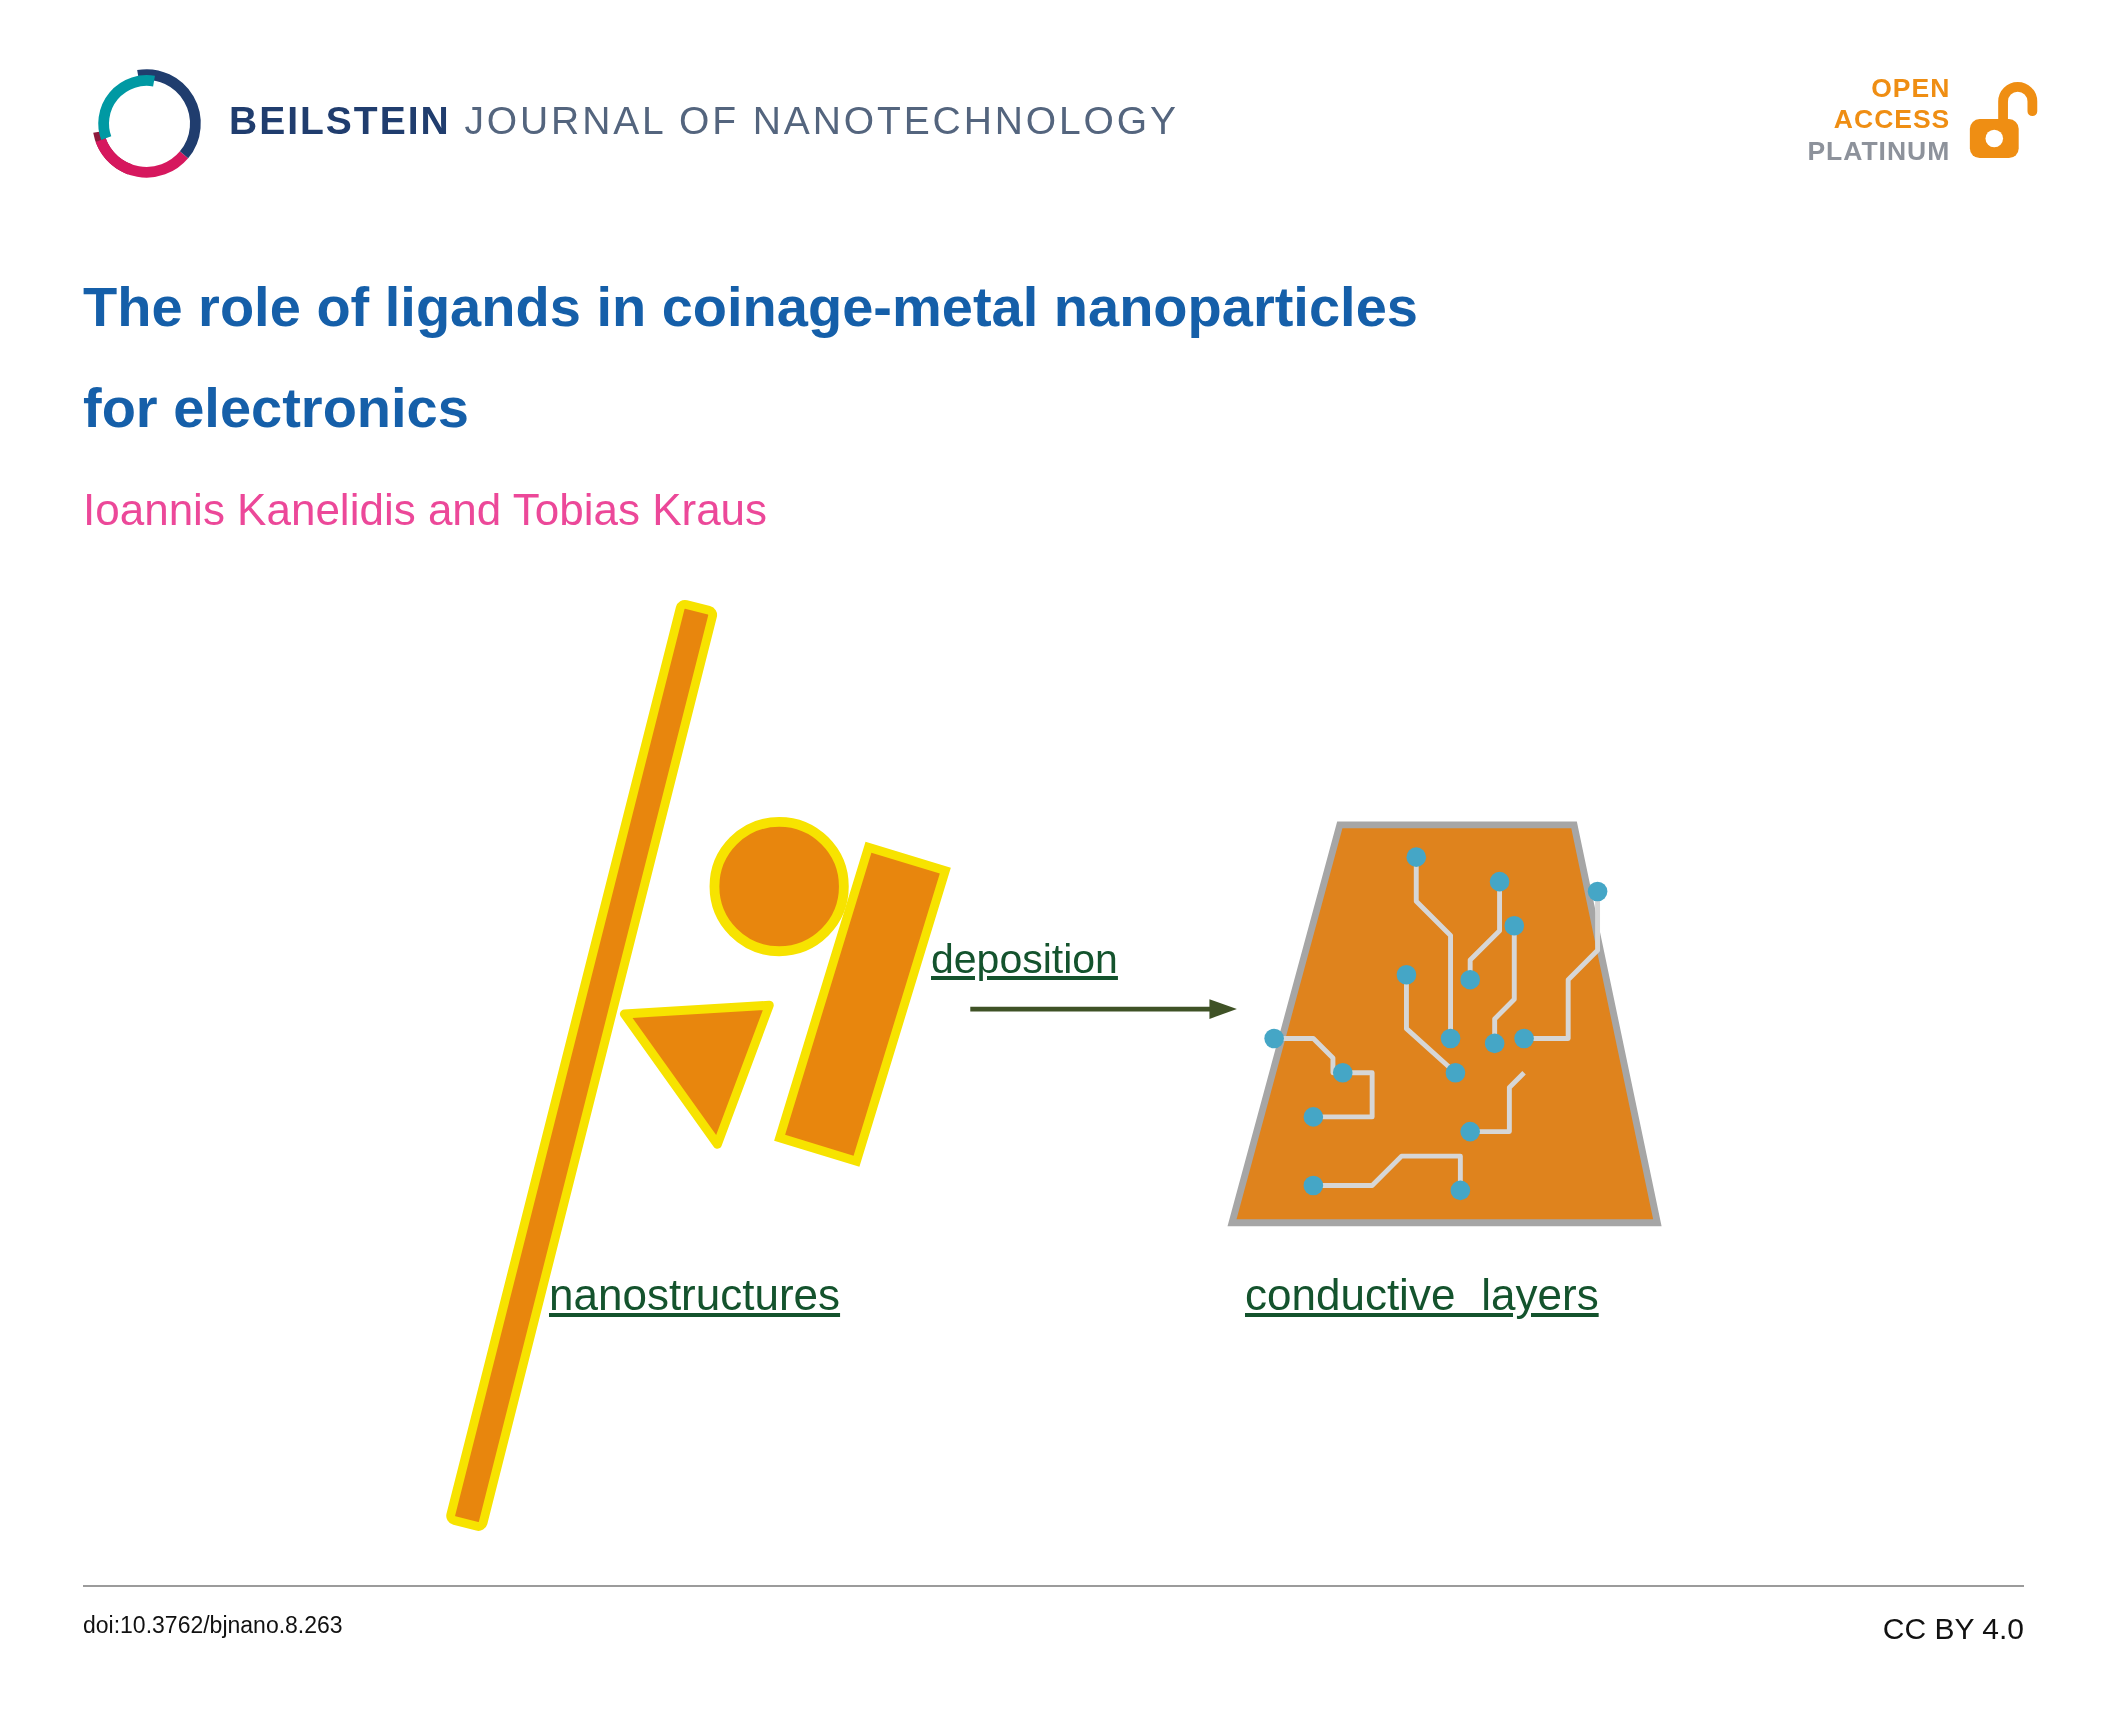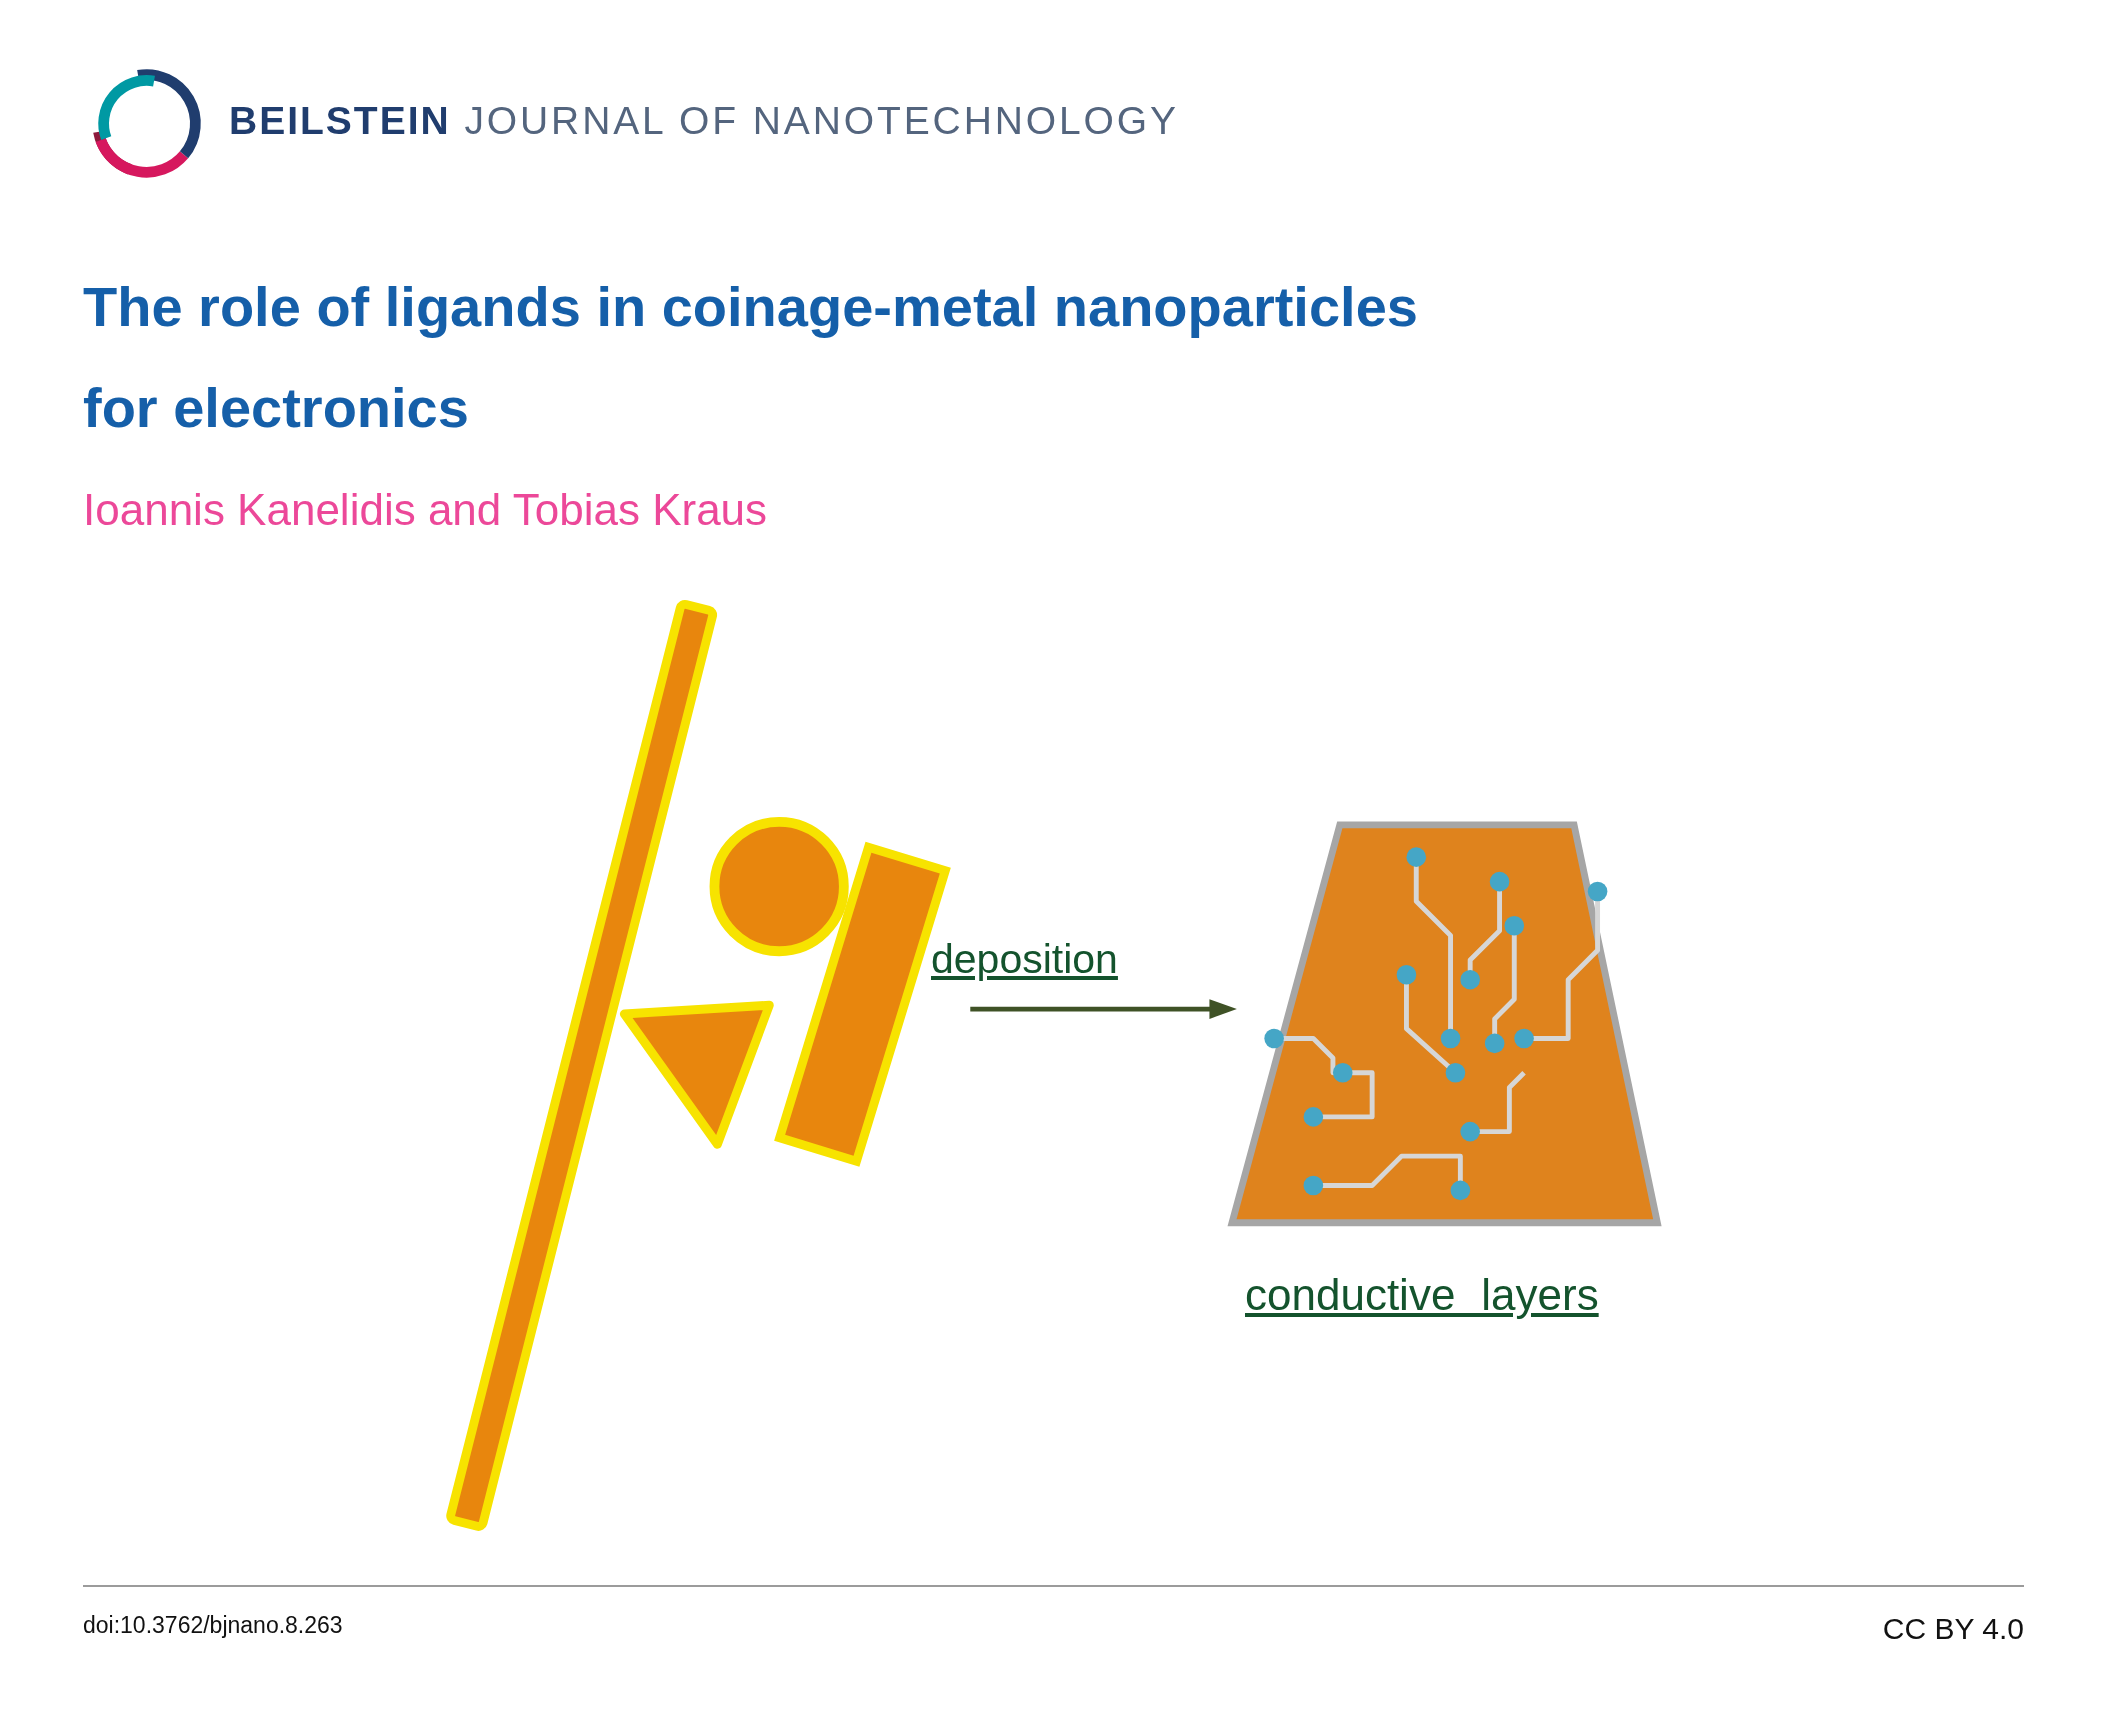--- a/index.html
+++ b/index.html
@@ -40,20 +40,32 @@
       <path d="M 44.9 125 A 50 50 0 0 1 12.8 86.7" fill="none" stroke="#8e1a3c" stroke-width="11"></path>
       <path d="M 100.3 110.1 A 50 50 0 0 1 15 95.1" fill="none" stroke="#d6185e" stroke-width="11"></path>
       <path d="M 53.3 28.8 A 50 50 0 0 1 100.3 110.1" fill="none" stroke="#203d6e" stroke-width="11"></path>
       <path d="M 20.7 93.1 A 44 44 0 0 1 69.6 34.7" fill="none" stroke="#0099a3" stroke-width="11"></path>
     </svg>
     <div class="journal-name">
       <span class="journal-bold">BEILSTEIN</span><span class="journal-rest">JOURNAL OF NANOTECHNOLOGY</span>
     </div>
   </div>
 
+  <div class="oa">
+    <div class="oa-text">
+      <span class="oa-orange">OPEN</span>
+      <span class="oa-orange">ACCESS</span>
+      <span class="oa-gray">PLATINUM</span>
+    </div>
+    <svg width="84" height="88" viewBox="0 0 86 90" aria-hidden="true">
+      <path d="M 40 48 V 26 a 15 15 0 0 1 30 0 v 10" fill="none" stroke="#ef8e13" stroke-width="10" stroke-linecap="round"></path>
+      <rect x="6" y="44" width="50" height="40" rx="10" fill="#ef8e13"></rect>
+      <circle cx="31" cy="64" r="9" fill="#ffffff"></circle>
+    </svg>
+  </div>
 
   <div class="title">
     <div>The role of ligands in coinage-metal nanoparticles</div>
     <div>for electronics</div>
   </div>
 
   <div class="authors">Ioannis Kanelidis and Tobias Kraus</div>
 
   <svg class="abs" style="left:392px; top:568px;" width="1333" height="990" viewBox="0 0 1360 1010" aria-hidden="true">
 
@@ -95,20 +107,21 @@
       <circle cx="1230" cy="330" r="10"></circle>
       <circle cx="970" cy="515" r="10"></circle>
       <circle cx="940" cy="560" r="10"></circle>
       <circle cx="940" cy="630" r="10"></circle>
       <circle cx="1090" cy="635" r="10"></circle>
       <circle cx="1100" cy="575" r="10"></circle>
       <circle cx="900" cy="480" r="10"></circle>
     </g>
   </svg>
 
+  <div class="fig-label" style="left:549px; top:1270px; width:451px;">nanostructures</div>
   <div class="fig-label" style="left:931px; top:936px; width:323px; font-size:41px;">deposition</div>
   <div class="fig-label" style="left:1245px; top:1270px; width:421px; word-spacing:13.7px;">conductive layers</div>
 
   <div class="footer-line"></div>
   <div class="doi">doi:10.3762/bjnano.8.263</div>
   <div class="license">CC BY 4.0</div>
 
 </div>
 
 

